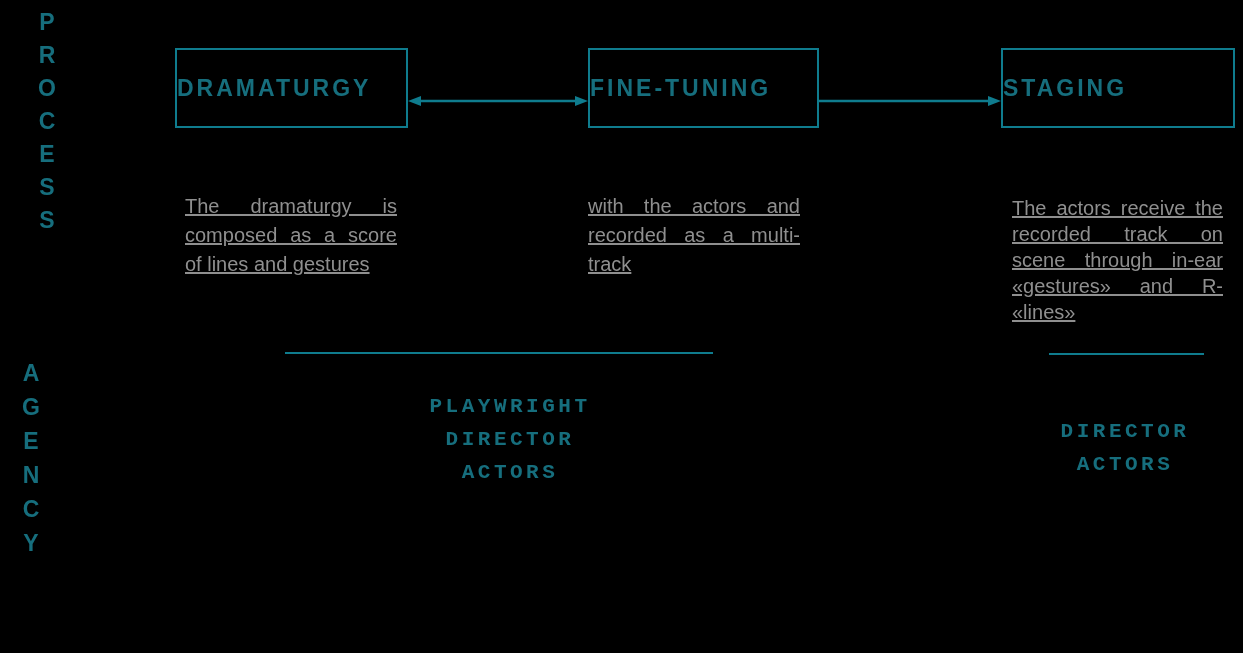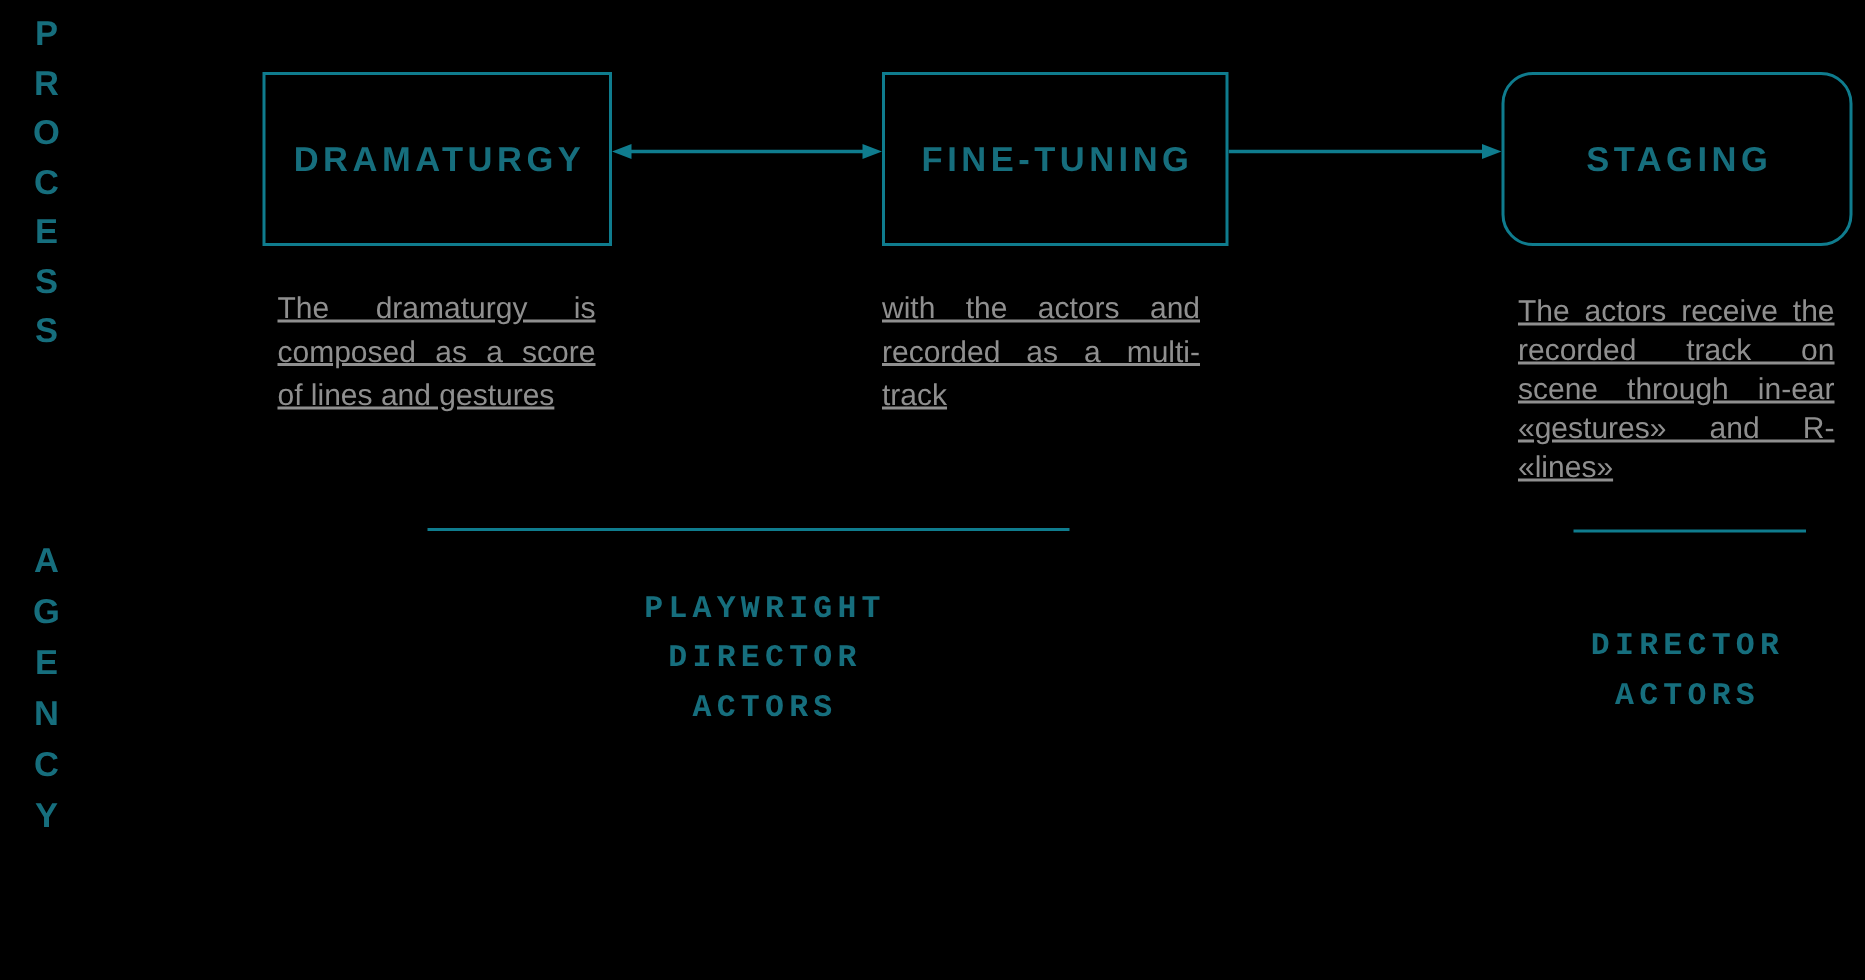--- a/index.html
+++ b/index.html
@@ -6,29 +6,29 @@
     --bg:#000000; --line:#0F7C8E; --teal_text:#166E7D; --gray_text:#8F8F8F;
   }
   *{margin:0;padding:0;box-sizing:border-box;}
   html,body{background:var(--bg);}
   body{font-family:"Liberation Sans", sans-serif;}
   .canvas{position:relative;width:1243px;height:653px;background:var(--bg);overflow:hidden;}
 
   
   .vword{position:absolute;left:16px;width:30px;color:var(--teal_text);
          font-weight:bold;font-size:23px;text-align:center;word-break:break-all;}
-  .vword.process{top:6px;line-height:33px;}
+  .vword.process{top:6px;line-height:33px;margin-left:16px;}
   .vword.agency{top:356px;line-height:34px;}
 
   
-  .box{position:absolute;top:48px;height:116px;border:2px solid var(--line);
-       display:flex;align-items:center;justify-content:center;}
+  .box{position:absolute;top:48px;height:80px;border:2px solid var(--line);
+       display:flex;align-items:center;justify-content:flex-start;}
   .box.b1{left:175px;width:233px;}
   .box.b2{left:588px;width:231px;}
-  .box.b3{left:1001px;width:234px;border-radius:21px;}
+  .box.b3{left:1001px;width:234px;}
   .box-title{color:var(--teal_text);font-weight:bold;font-size:23px;letter-spacing:3px;margin-right:-3px;white-space:nowrap;}
 
   
   .arrow{position:absolute;top:93px;color:var(--line);}
   .arrow svg{display:block;}
   .arrow line{stroke:currentColor;stroke-width:2.4;}
   .arrow polygon{fill:currentColor;}
   .arrow.a1{left:408px;}
   .arrow.a2{left:819px;}
 

